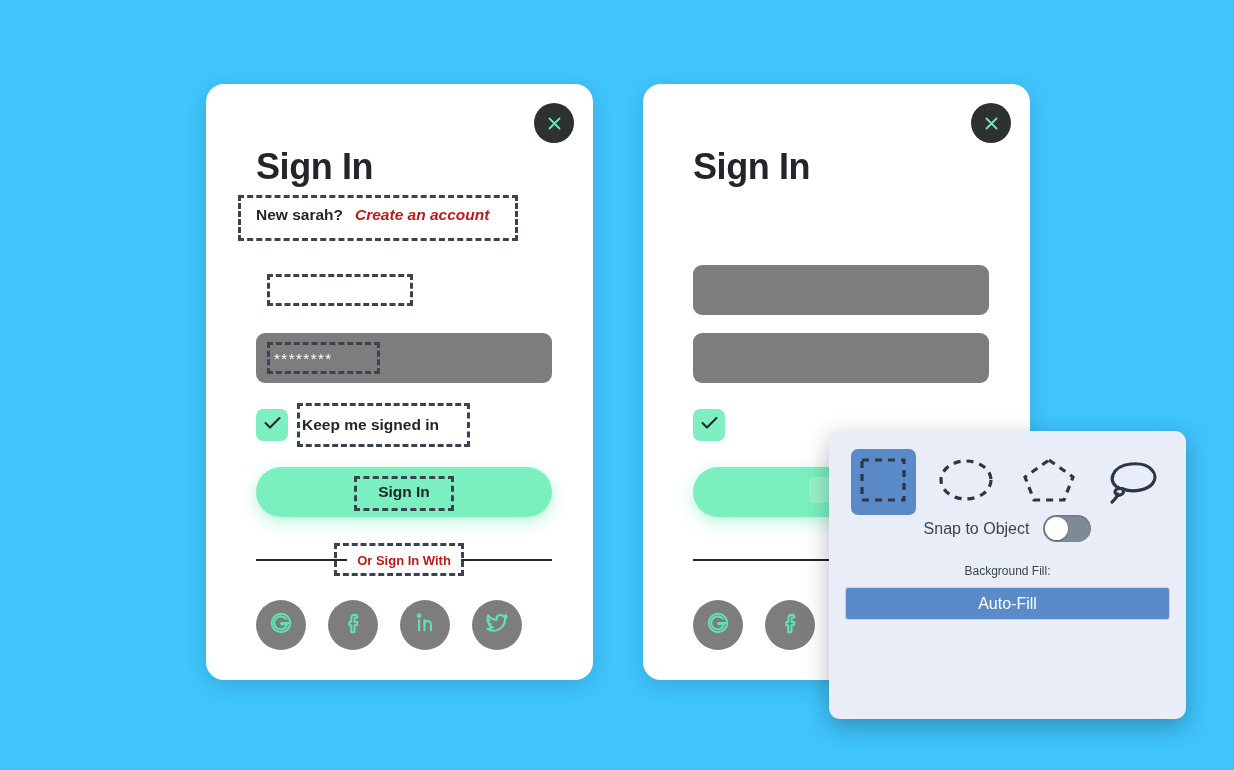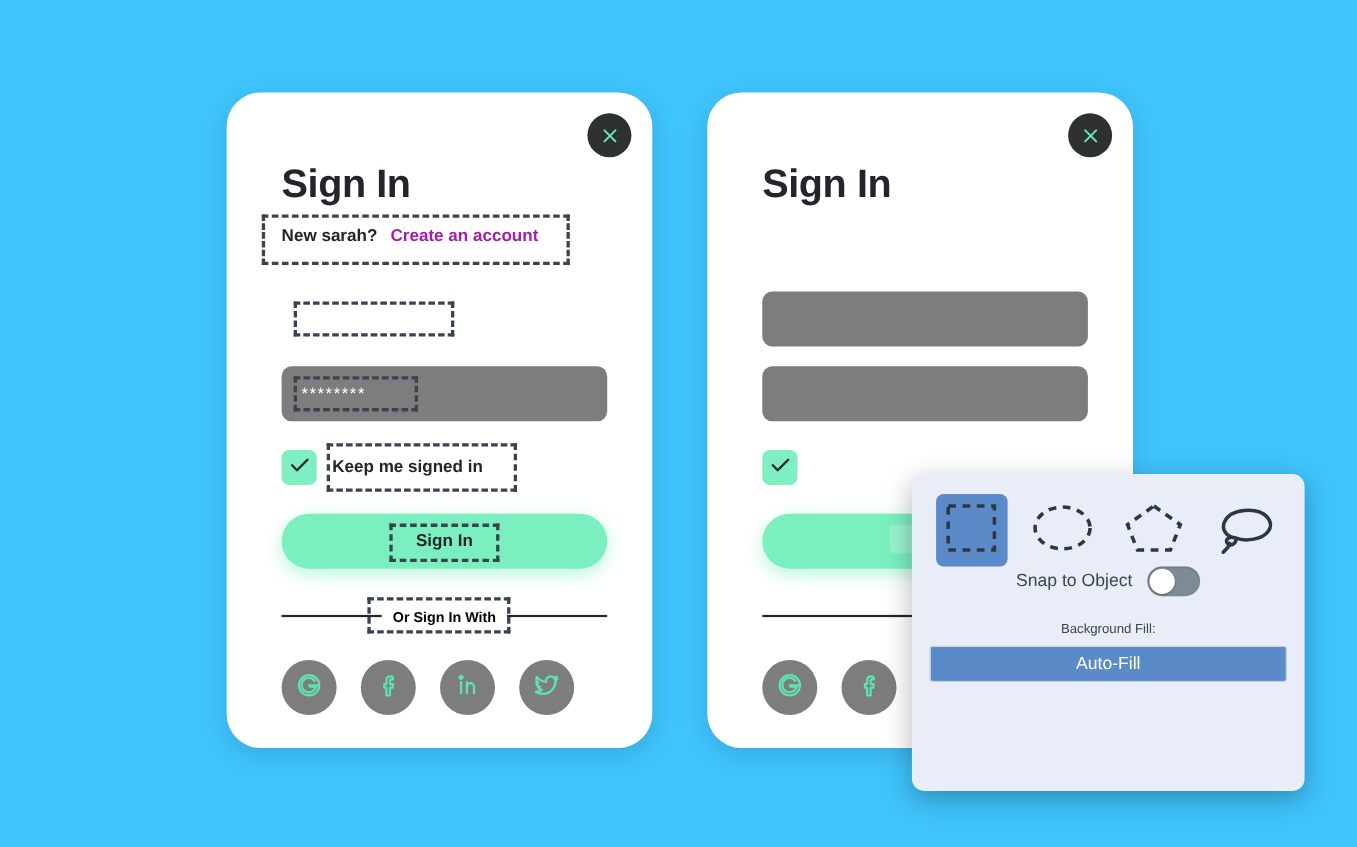--- a/index.html
+++ b/index.html
@@ -13,21 +13,21 @@
   body {
     background: #3fc4fc;
     font-family: "Liberation Sans", sans-serif;
     position: relative;
   }
 
   
   .card {
     position: absolute;
     background: #ffffff;
-    border-radius: 31px;
+    border-radius: 18px;
     box-shadow: 0 6px 22px rgba(0,0,0,0.13);
   }
   #card-annotated { left: 206px; top: 84px; width: 387px; height: 596px; }
   #card-plain     { left: 643px; top: 84px; width: 387px; height: 596px; }
 
   .close-btn {
     position: absolute;
     top: 19px; right: 19px;
     width: 40px; height: 40px;
     border-radius: 50%;
@@ -50,21 +50,21 @@
 
   .newuser-row {
     position: absolute;
     left: 50px; top: 122px;
     font-size: 15.5px;
     font-weight: bold;
     color: #22262b;
     white-space: nowrap;
     display: flex; align-items: baseline; gap: 12px;
   }
-  .newuser-link { color: #a21caf; cursor: pointer; }
+  .newuser-link { color: #b91c1c; cursor: pointer; font-style: italic; }
 
   .field {
     position: absolute;
     left: 50px;
     width: 296px; height: 50px;
     background: #7d7d7d;
     border-radius: 9px;
     display: flex; align-items: center;
     padding-left: 18px;
     color: #ffffff;
@@ -111,21 +111,21 @@
   }
 
   .divider {
     position: absolute;
     left: 50px; top: 466px;
     width: 296px; height: 20px;
     display: flex; align-items: center; gap: 10px;
   }
   .divider .rule { flex: 1; height: 2px; background: #22262b; }
   .divider .dtext {
-    font-size: 13px; font-weight: bold; color: #000000; white-space: nowrap;
+    font-size: 13px; font-weight: bold; color: #b91c1c; white-space: nowrap;
   }
   .divider.plain .rule-right { visibility: hidden; }
   .divider.plain .dtext { visibility: hidden; }
 
   .socials {
     position: absolute;
     left: 50px; top: 516px;
     width: 296px;
     display: flex; gap: 22px;
   }

